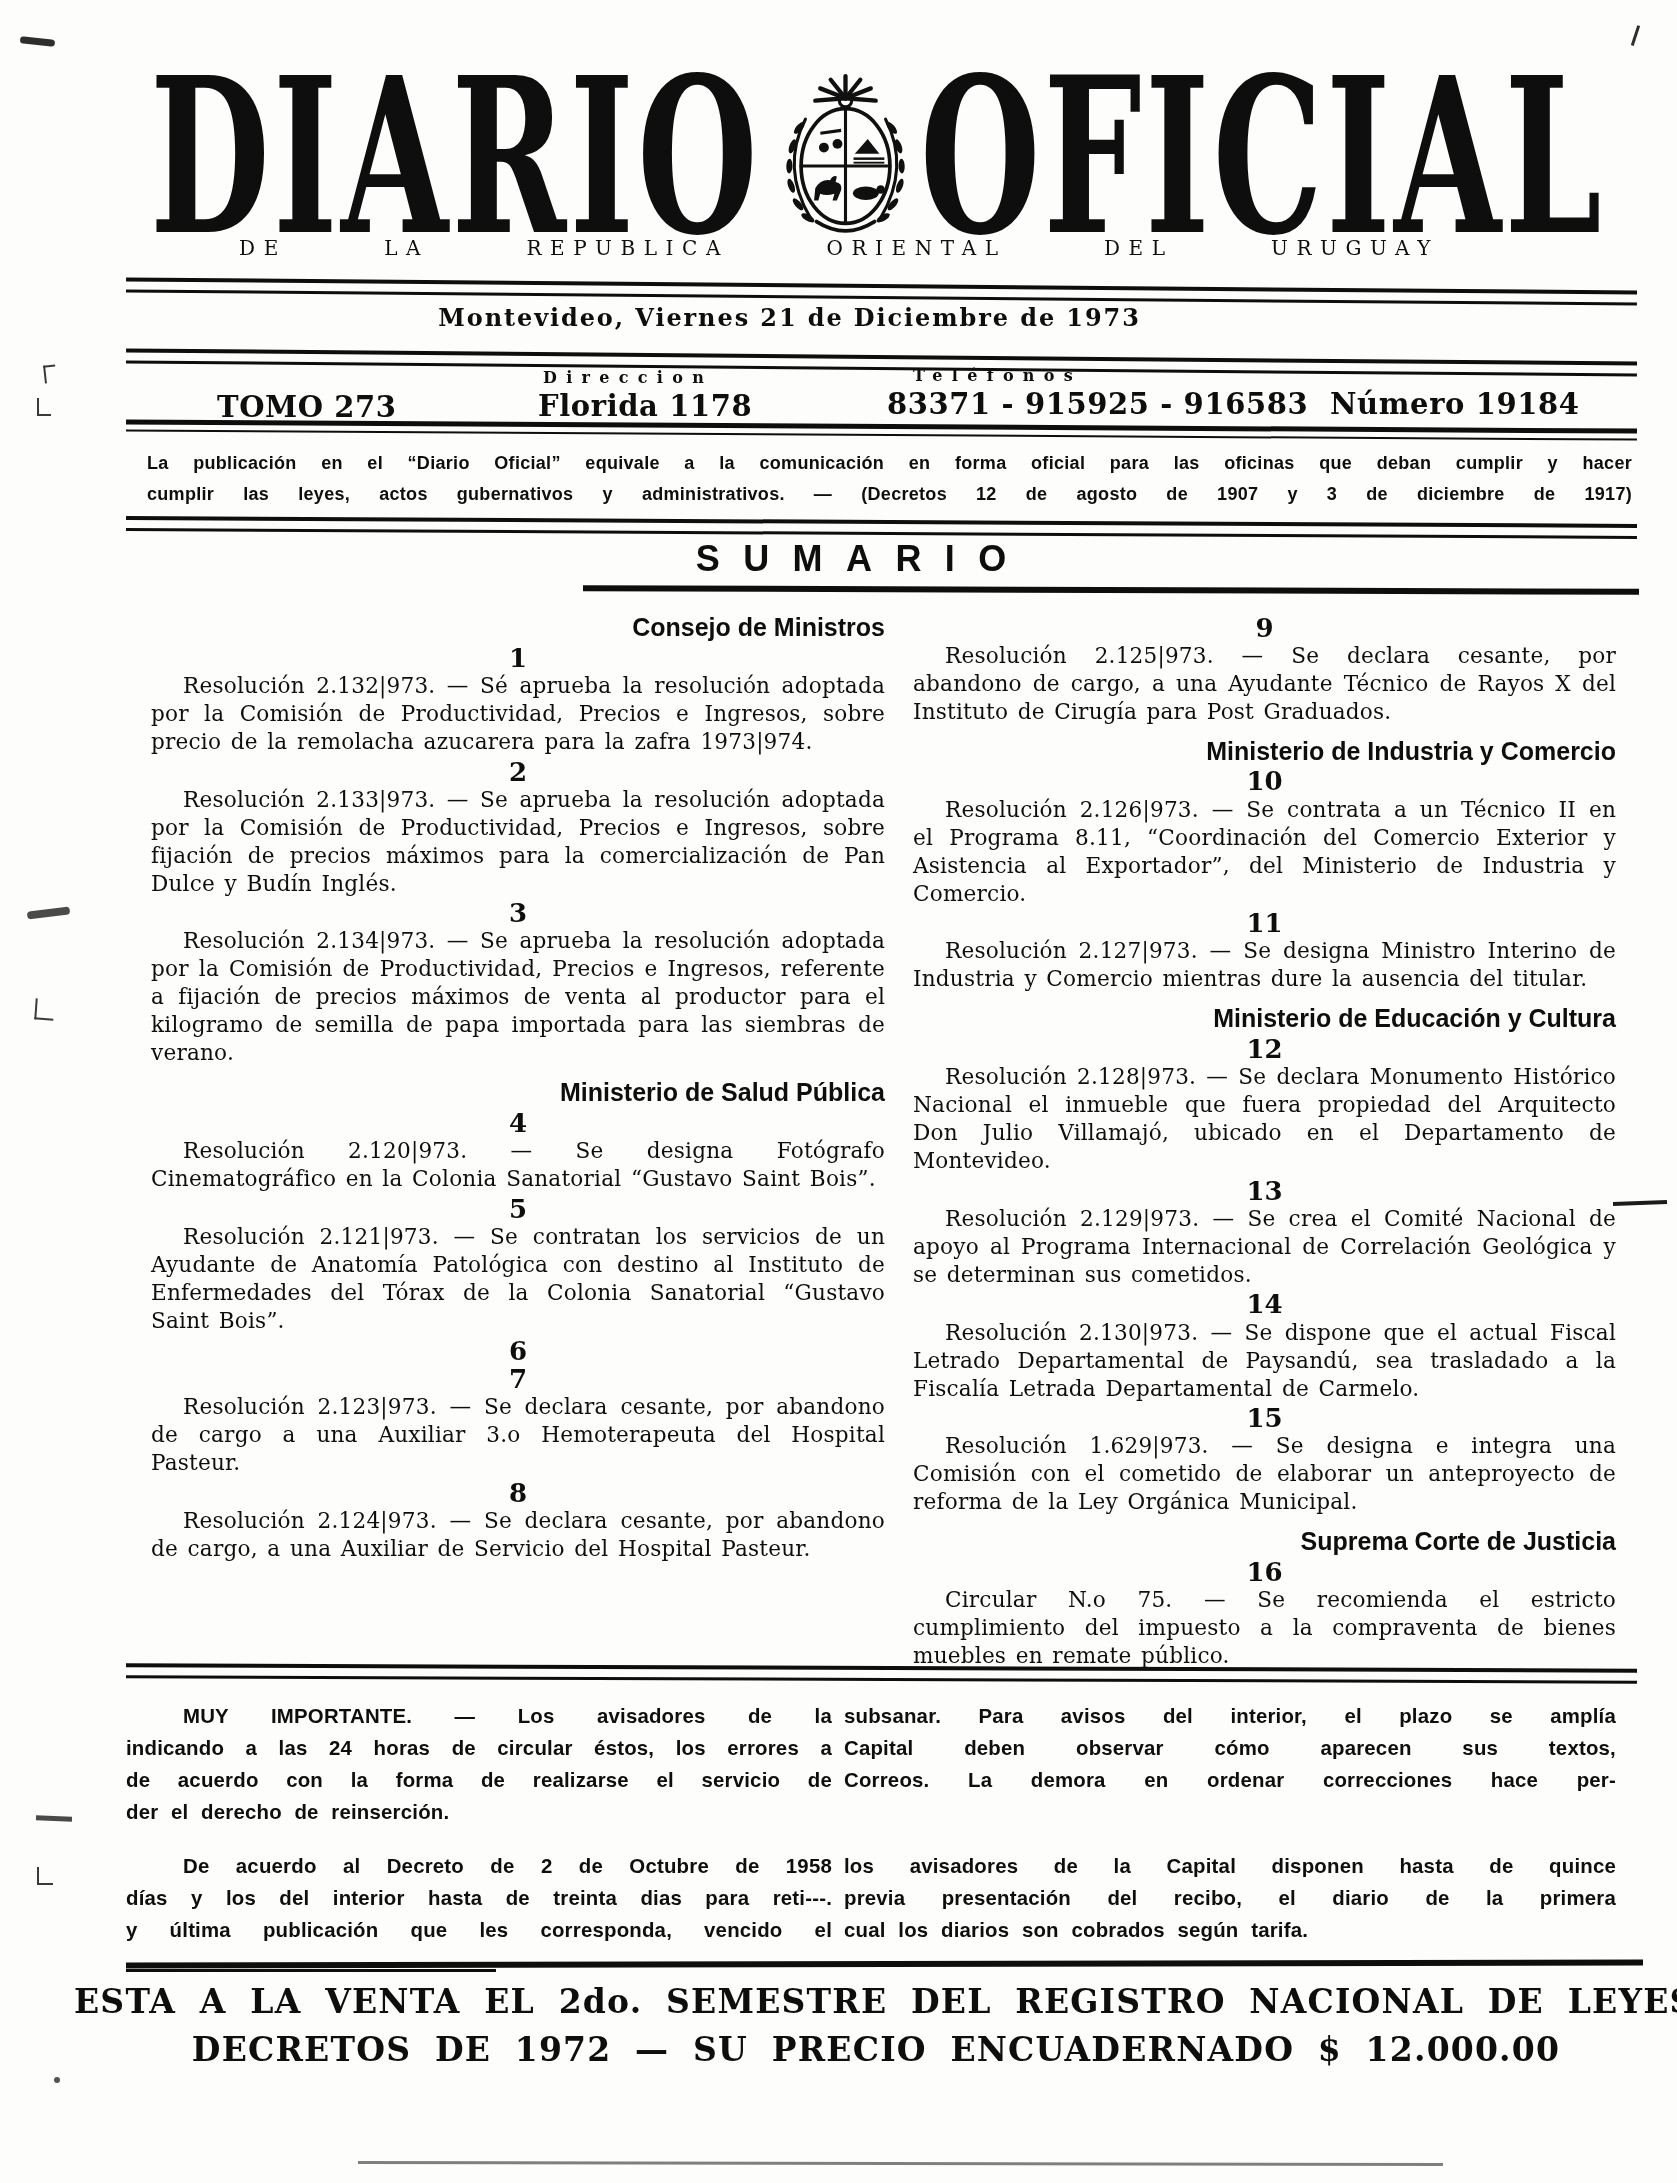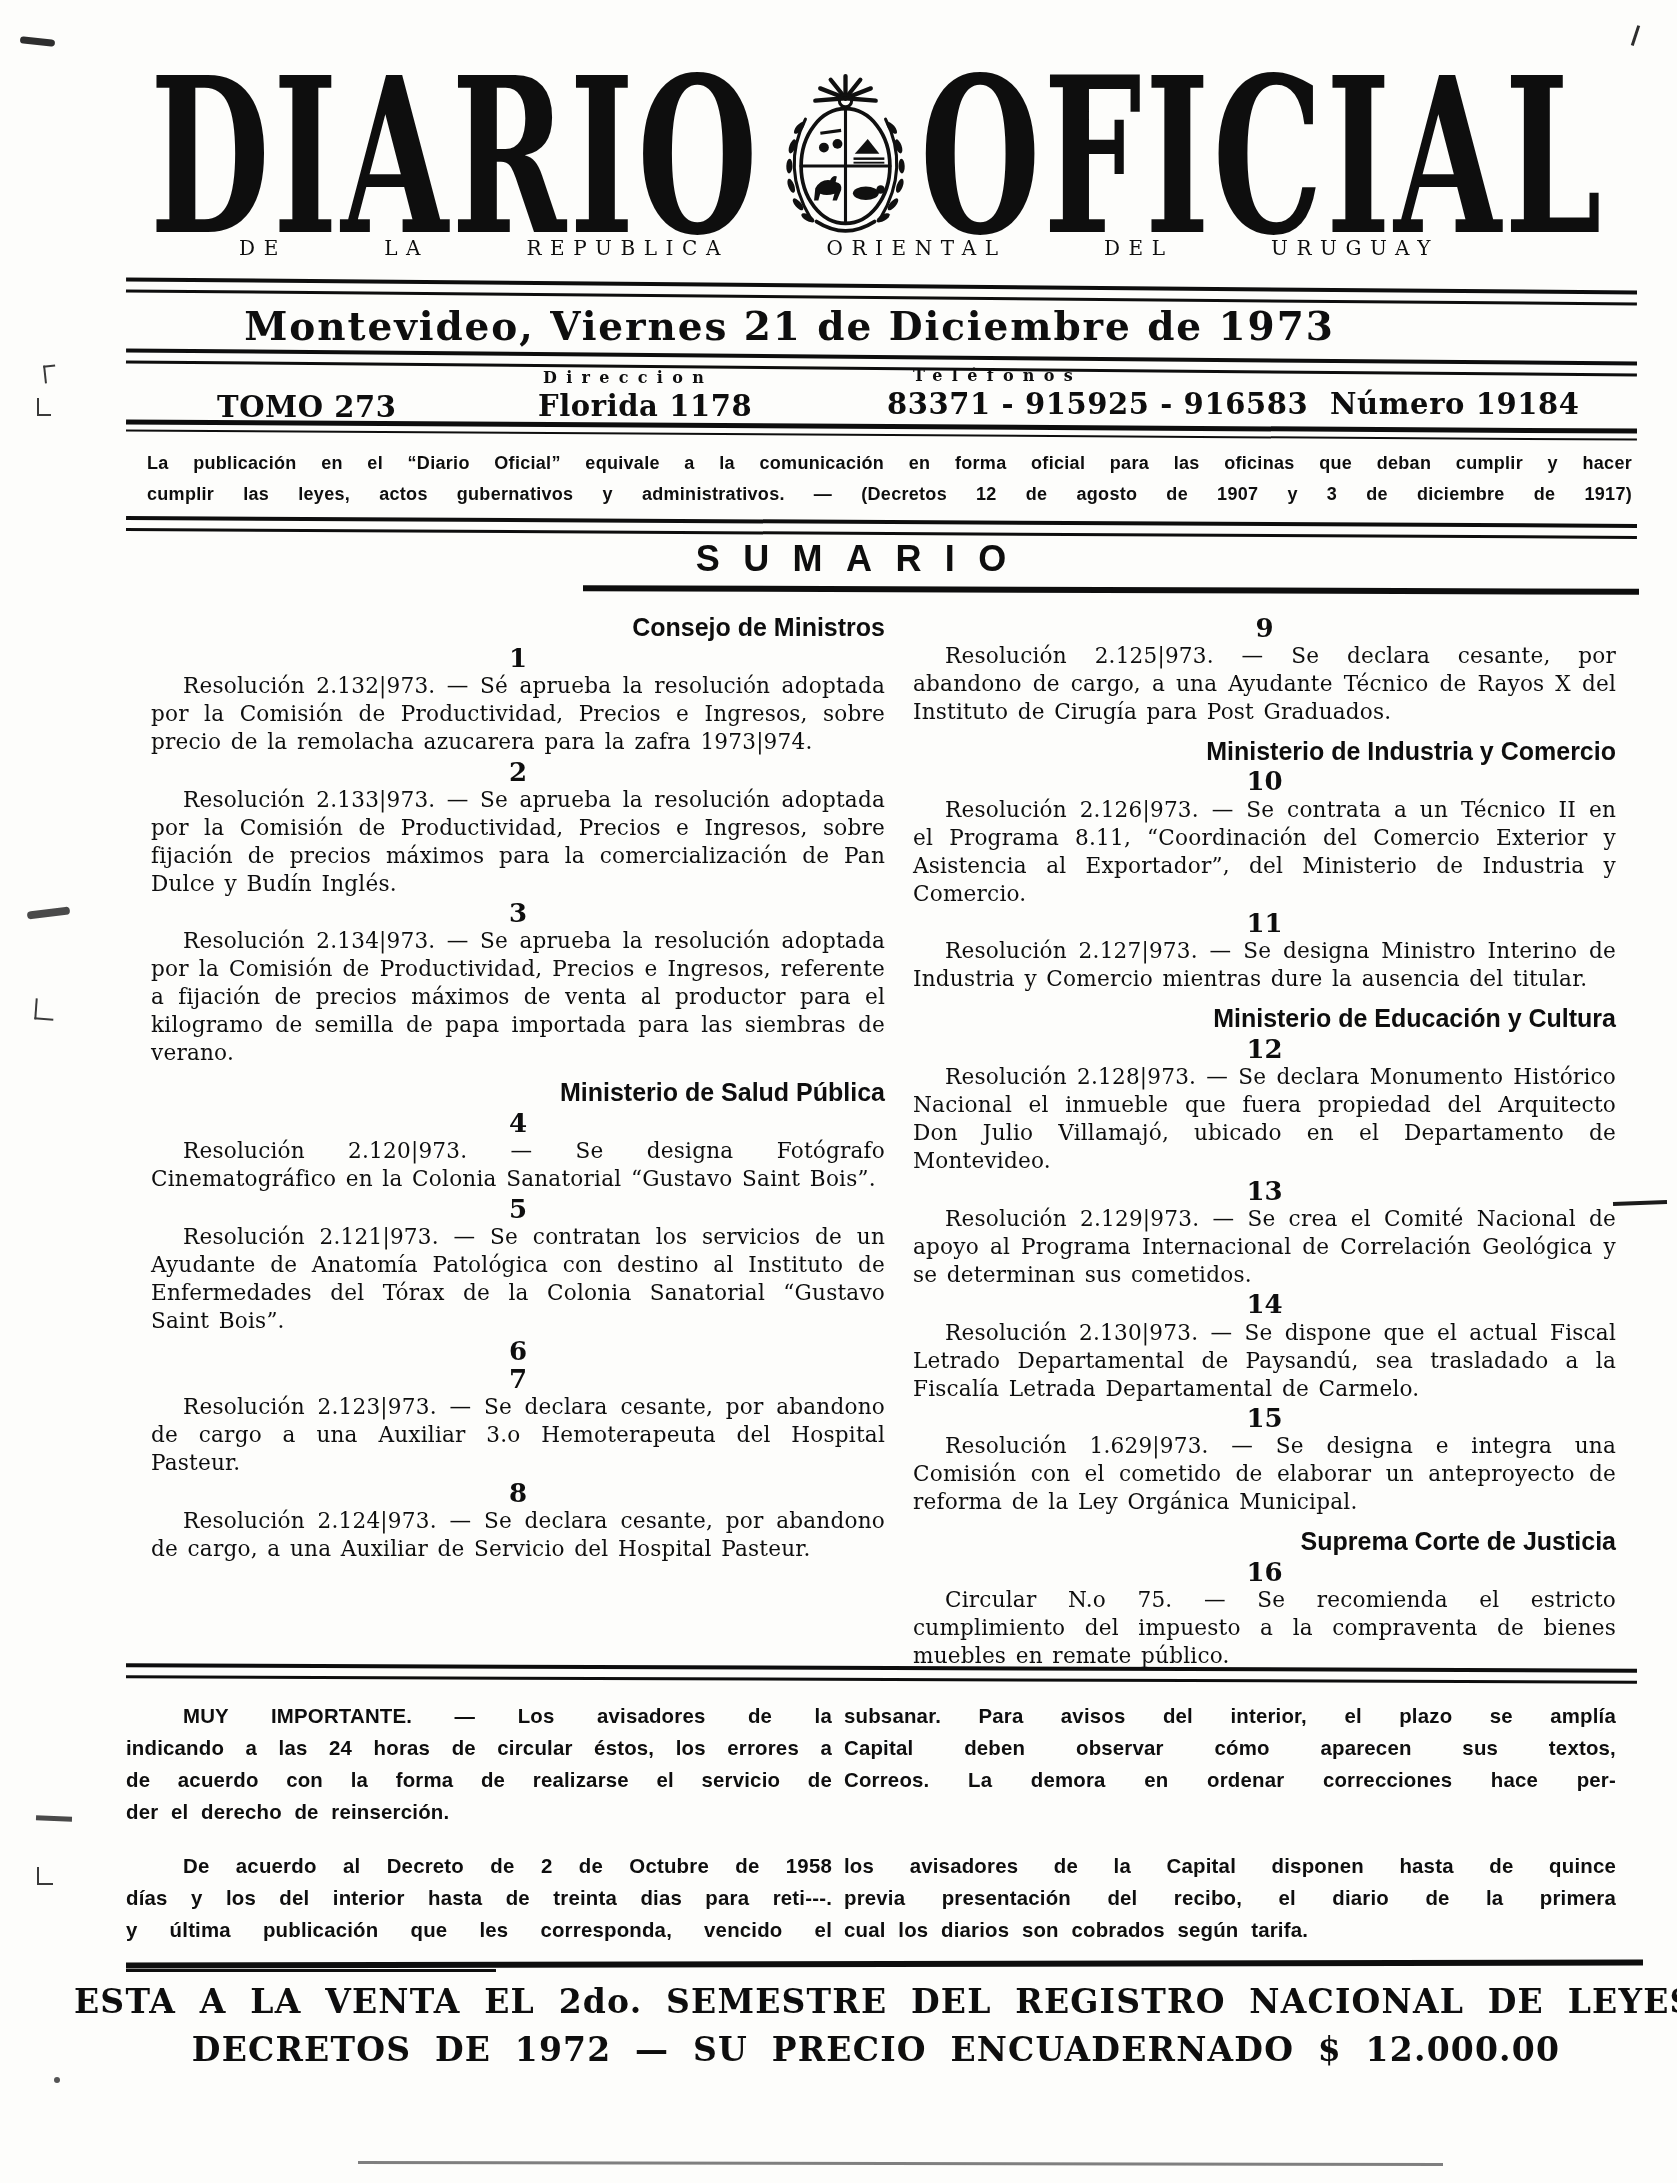--- a/index.html
+++ b/index.html
@@ -19,21 +19,21 @@
   .r1{left:126px;top:284px;width:1511px;transform:rotate(.5deg);}
   .r2{left:126px;top:355px;width:1511px;transform:rotate(.5deg);}
   .r3{left:126px;top:424px;width:1511px;border-top-width:5px;border-bottom-width:2.5px;height:5px;transform:rotate(.35deg);}
   .r4{left:126px;top:520px;width:1511px;transform:rotate(.3deg);}
   .r5{position:absolute;left:583px;top:587px;width:1056px;height:5.6px;background:#0e0e0e;transform:rotate(.2deg);}
   .r6{left:126px;top:1666px;width:1511px;transform:rotate(.2deg);}
   .r7{position:absolute;left:126px;top:1961px;width:1517px;height:5.6px;background:#0e0e0e;transform:rotate(-.12deg);}
   .r7b{position:absolute;left:126px;top:1969px;width:370px;height:3.1px;background:#0e0e0e;}
   .r8{position:absolute;left:358px;top:2162px;width:1085px;height:2.5px;background:#3c3c3c;opacity:.65;transform:rotate(.1deg);}
 
-  .dateline{position:absolute;left:0;top:303px;width:1579px;text-align:center;font-weight:700;font-size:39px;letter-spacing:1.9px;}
+  .dateline{position:absolute;left:0;top:303px;width:1579px;text-align:center;font-weight:700;font-size:24px;letter-spacing:1.9px;}
 
   
   .lab{position:absolute;font-weight:700;font-size:16px;letter-spacing:9.3px;}
   .val{position:absolute;font-weight:700;font-size:29px;letter-spacing:0.6px;white-space:nowrap;}
   .tomo{left:217px;top:390px;}
   .dir-lab{left:543px;top:368px;}
   .dir-val{left:538px;top:389px;}
   .tel-lab{left:913px;top:366px;}
   .tel-val{left:887px;top:387px;}
   .numero{left:1330px;top:387px;}

